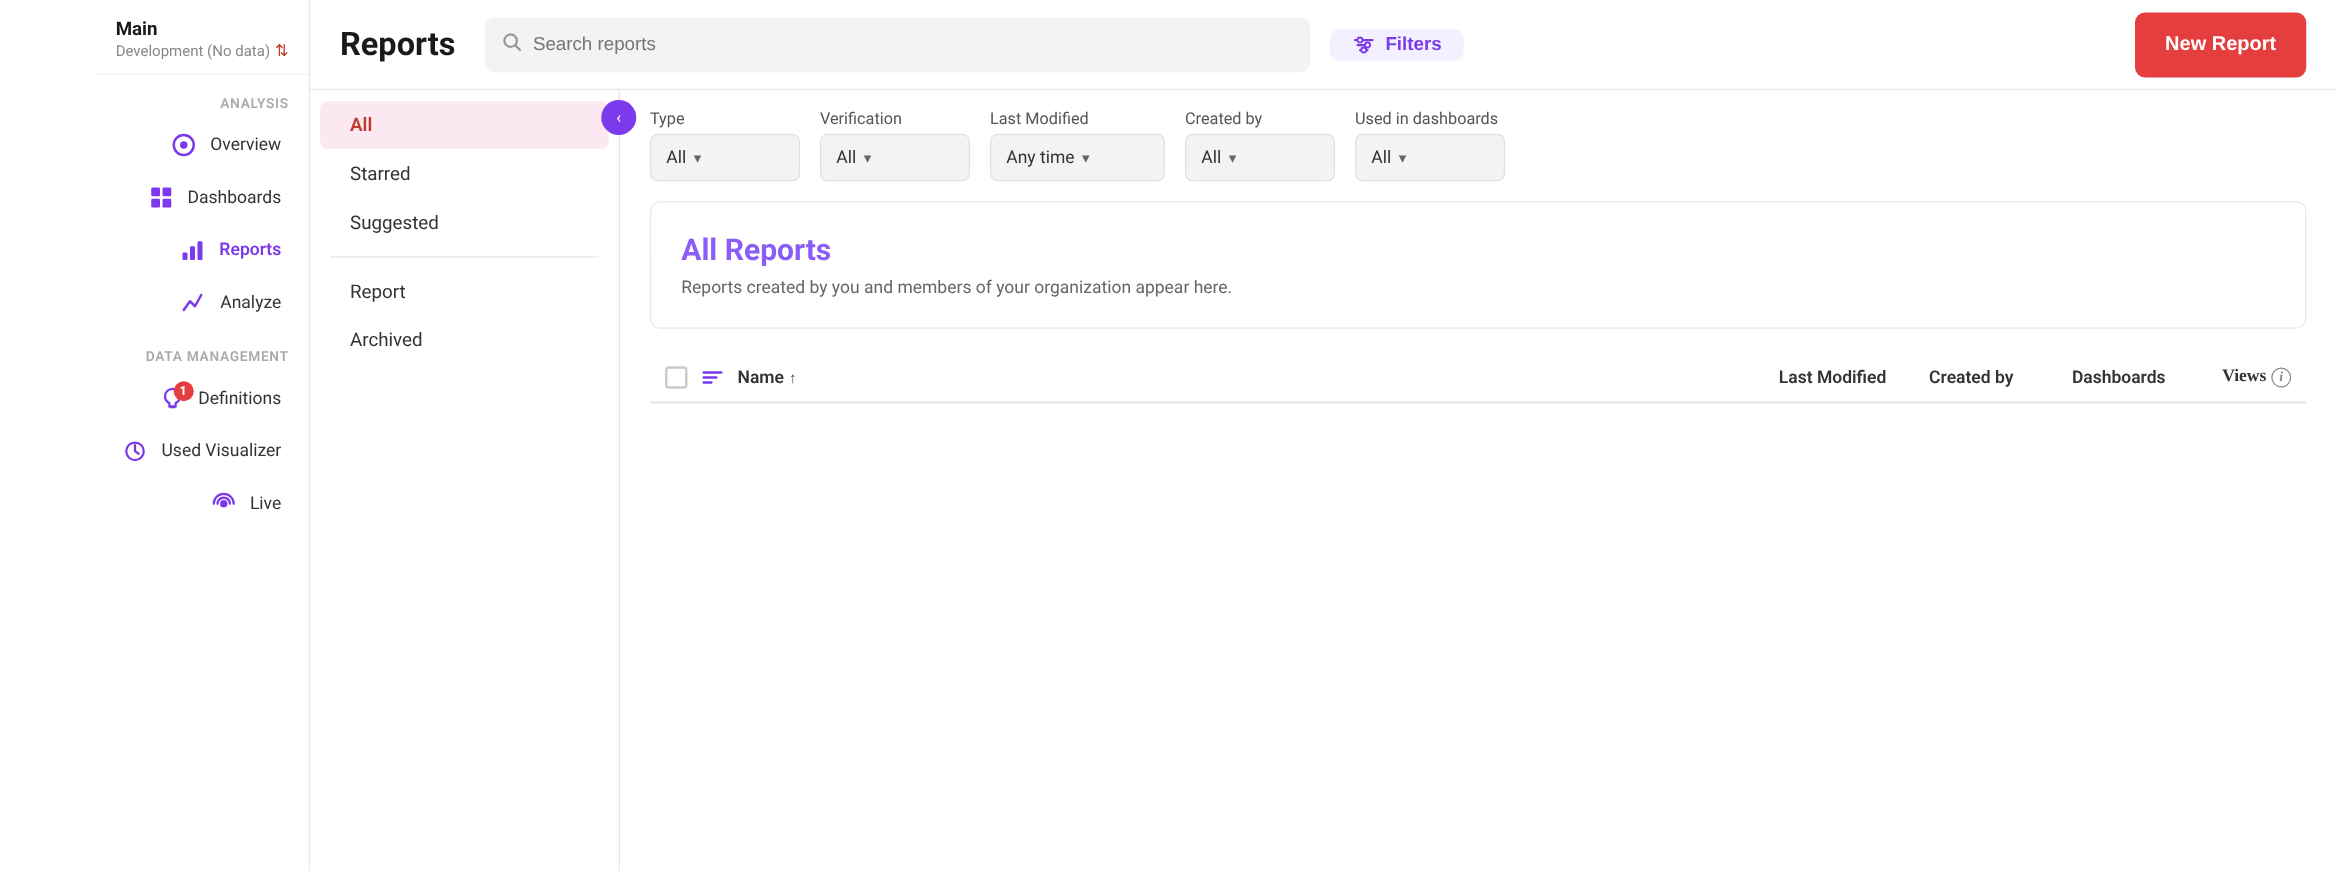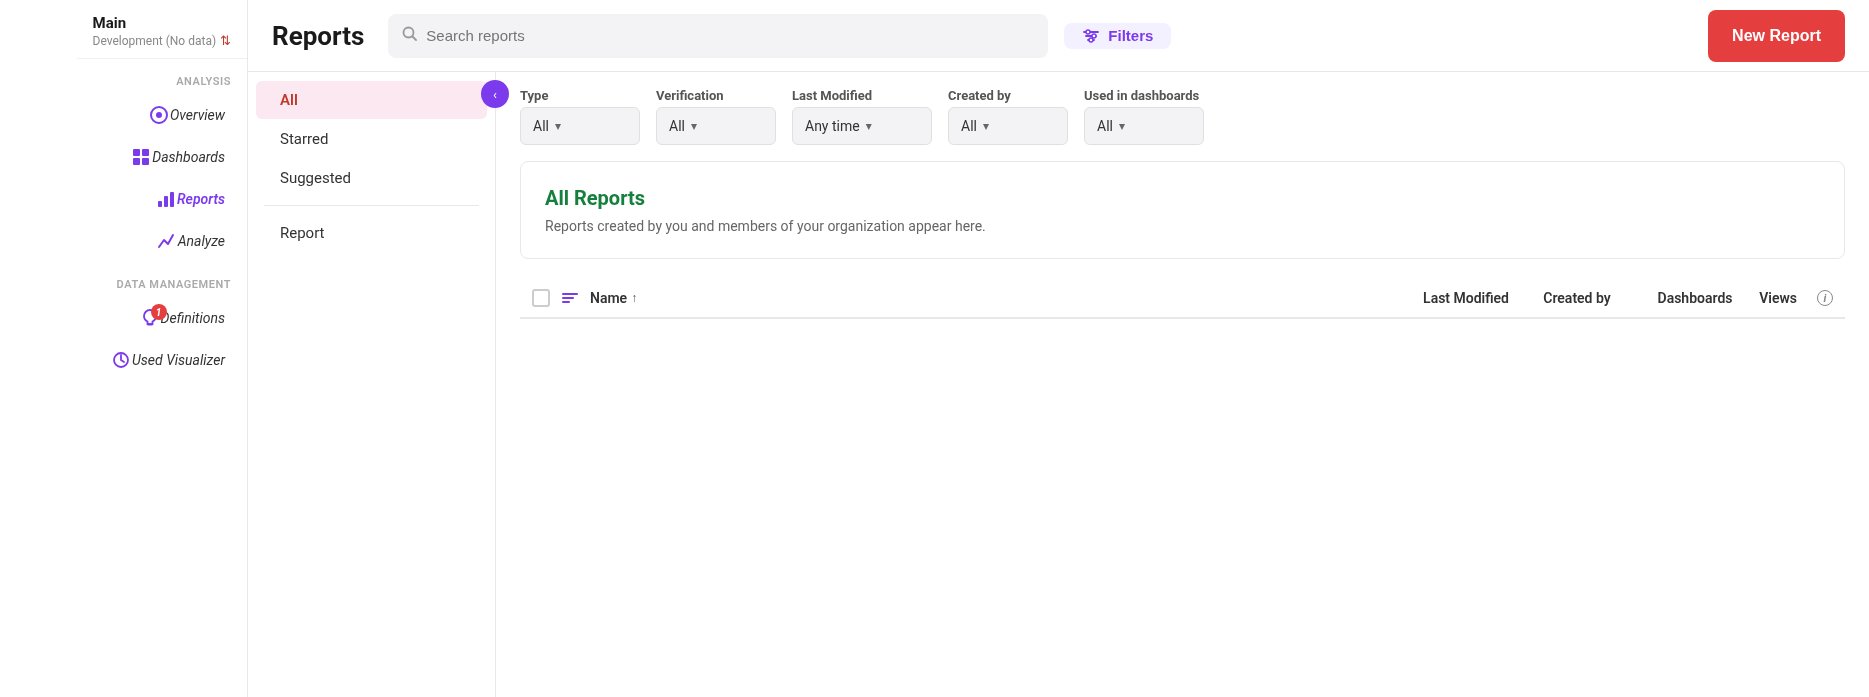--- a/index.html
+++ b/index.html
@@ -43,28 +43,28 @@
       font-size: 11px;
       font-weight: 600;
       color: #aaa;
       text-transform: uppercase;
       letter-spacing: 0.05em;
       padding: 16px 16px 6px 16px;
     }
     .sidebar-item {
       display: flex;
       align-items: center;
+      gap: 10px;
       padding: 9px 16px;
       cursor: pointer;
       border-radius: 6px;
       margin: 1px 6px;
       font-size: 14px;
       color: #333;
       position: relative;
-      font-style: italic;
     }
     .sidebar-item.active { color: #7c3aed; font-weight: 600; }
     .sidebar-item .icon {
       width: 22px;
       height: 22px;
       display: flex;
       align-items: center;
       justify-content: center;
       flex-shrink: 0;
     }
@@ -228,21 +228,21 @@
       margin-bottom: 16px;
       flex-wrap: wrap;
     }
     .filter-group {
       display: flex;
       flex-direction: column;
       gap: 4px;
     }
     .filter-label {
       font-size: 13px;
-      font-weight: 700;
+      font-weight: 400;
       color: #555;
     }
     .filter-select {
       display: flex;
       align-items: center;
       gap: 6px;
       background: #f3f3f5;
       border: 1px solid #e0e0e0;
       border-radius: 6px;
       padding: 6px 12px;
@@ -256,23 +256,23 @@
 
     
     .all-reports-card {
       background: #fff;
       border: 1px solid #e8e8e8;
       border-radius: 8px;
       padding: 24px;
       margin-bottom: 20px;
     }
     .all-reports-title {
-      font-size: 20px;
+      font-size: 24px;
       font-weight: 700;
-      color: #15803d;
+      color: #8b5cf6;
       margin-bottom: 8px;
     }
     .all-reports-desc {
       font-size: 14px;
       color: #666;
     }
 
     
     .table-header {
       display: flex;
@@ -337,21 +337,22 @@
     }
     .col-views {
       font-size: 14px;
       font-weight: 600;
       color: #333;
       width: 80px;
       text-align: center;
       display: flex;
       align-items: center;
       justify-content: flex-end;
-      gap: 20px;
+      gap: 4px;
+      font-family: Liberation Serif, serif;
     }
     .info-icon {
       width: 16px;
       height: 16px;
       border: 1.5px solid #888;
       border-radius: 50%;
       display: flex;
       align-items: center;
       justify-content: center;
       font-size: 11px;
@@ -437,20 +438,30 @@
   <div class="sidebar-item">
     <span class="icon">
       <svg width="20" height="20" viewBox="0 0 20 20" fill="none">
         <circle cx="10" cy="10" r="7" stroke="#7c3aed" stroke-width="1.8"></circle>
         <path d="M10 5v5l3 2" stroke="#7c3aed" stroke-width="1.8" stroke-linecap="round"></path>
       </svg>
     </span>
     <span>Used Visualizer</span>
   </div>
 
+  <div class="sidebar-item">
+    <span class="icon">
+      <svg width="20" height="20" viewBox="0 0 20 20" fill="none">
+        <circle cx="10" cy="10" r="3" fill="#7c3aed"></circle>
+        <path d="M5 10 a5 5 0 0 1 10 0" stroke="#7c3aed" stroke-width="1.8" fill="none" stroke-linecap="round"></path>
+        <path d="M2 10 a8 8 0 0 1 16 0" stroke="#7c3aed" stroke-width="1.8" fill="none" stroke-linecap="round"></path>
+      </svg>
+    </span>
+    <span>Live</span>
+  </div>
 </div>
 
 <div class="main">
 
   <div class="topbar">
     <h1 class="topbar-title">Reports</h1>
     <div class="search-container">
       <div class="search-box">
         <span class="search-icon">
           <svg width="16" height="16" viewBox="0 0 16 16" fill="none">
@@ -477,20 +488,21 @@
 
   <div class="content">
 
     <div class="left-nav">
       <div class="collapse-btn">‹</div>
       <div class="nav-item active">All</div>
       <div class="nav-item">Starred</div>
       <div class="nav-item">Suggested</div>
       <div class="nav-divider"></div>
       <div class="nav-item">Report</div>
+      <div class="nav-item">Archived</div>
     </div>
 
     <div class="reports-content">
 
       <div class="filters-row">
         <div class="filter-group">
           <div class="filter-label">Type</div>
           <div class="filter-select">
             <span>All</span>
             <span class="chevron-down">▾</span>

